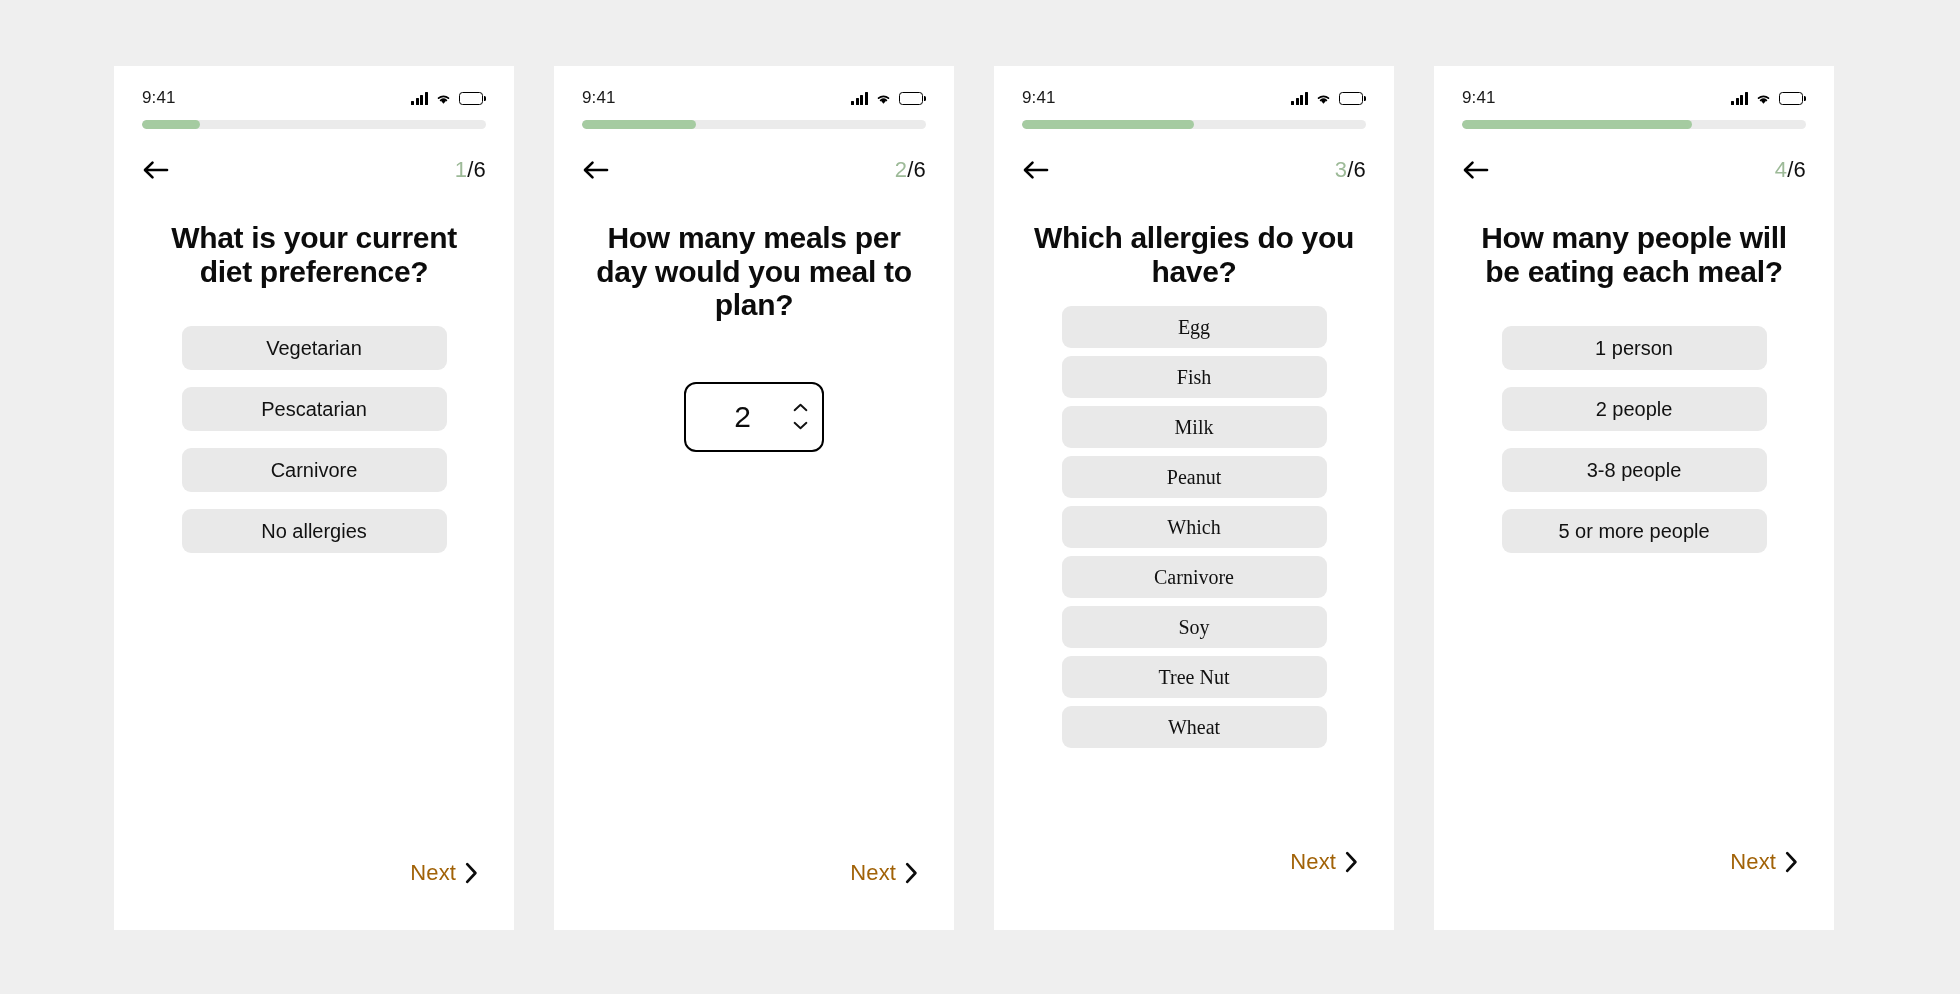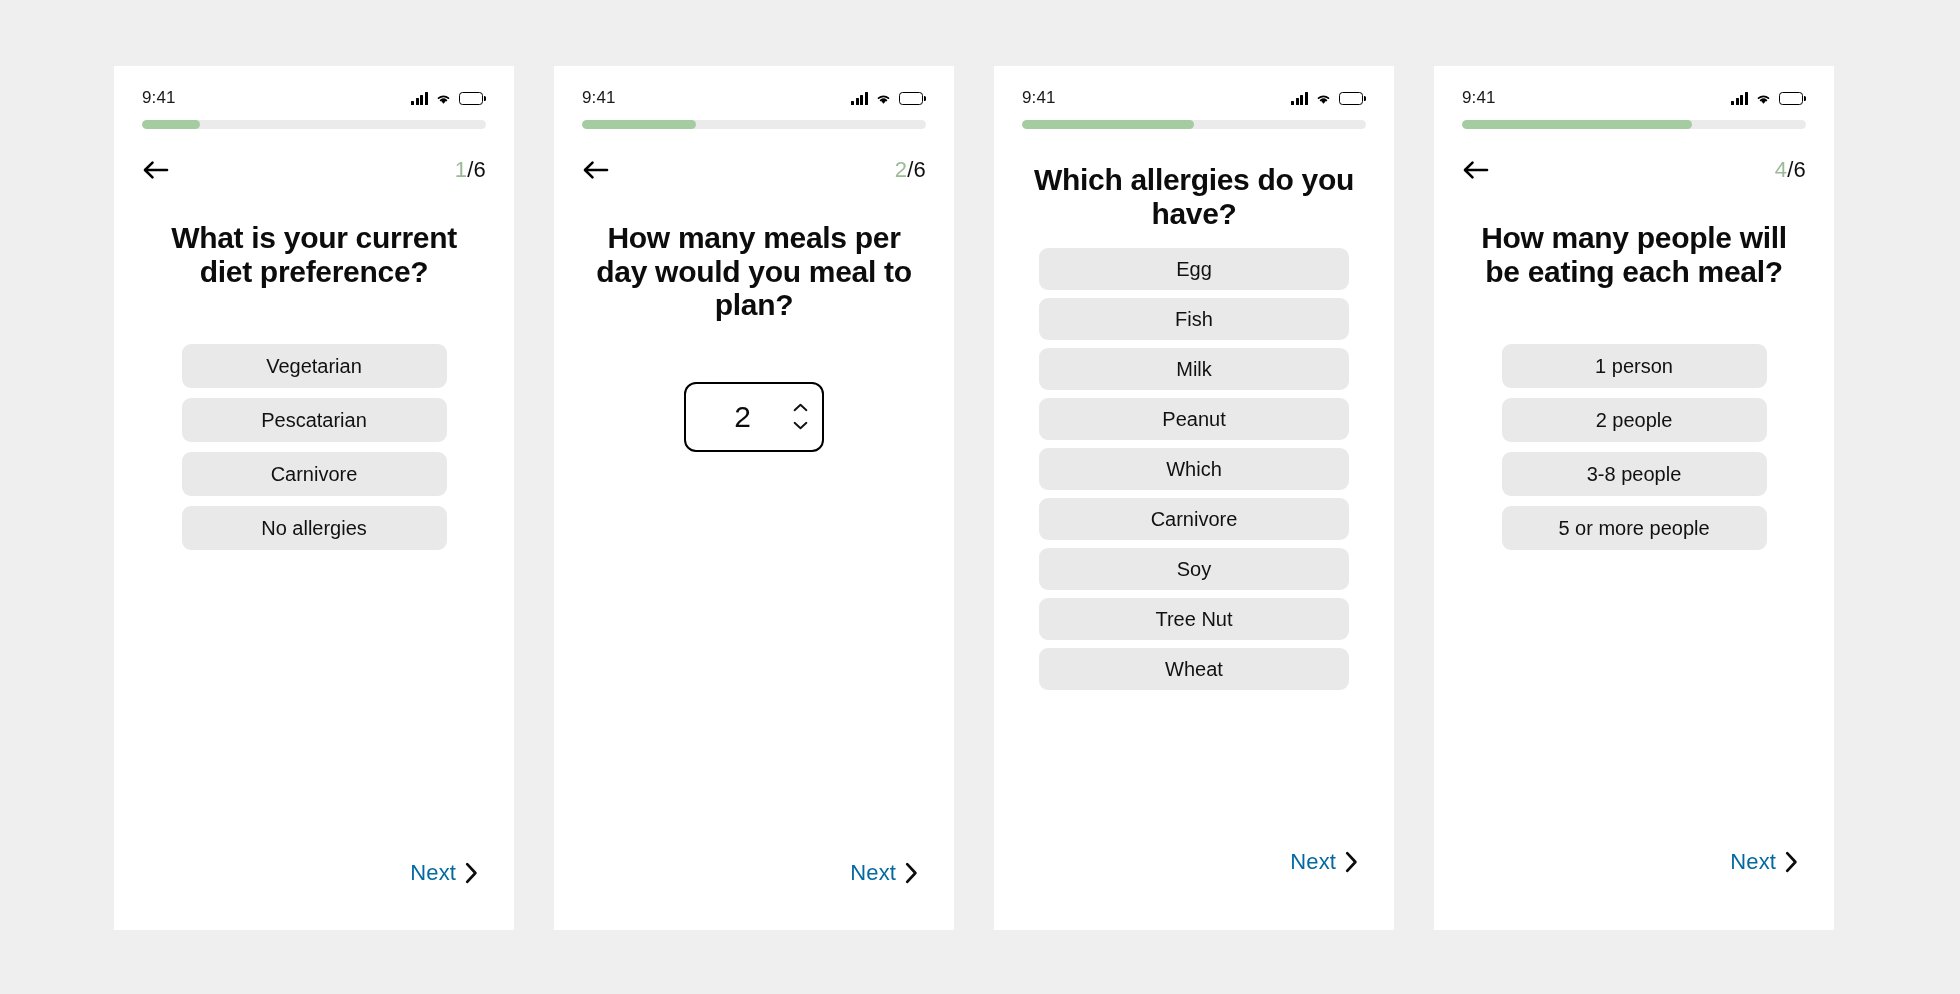--- a/index.html
+++ b/index.html
@@ -112,35 +112,35 @@
     letter-spacing: -0.3px;
   }
 
   
   .options {
     margin: 0 auto;
     display: flex;
     flex-direction: column;
     align-items: center;
   }
-  .options.spaced { margin-top: 56px; gap: 10px; }
+  .options.spaced { margin-top: 38px; gap: 17px; }
   .options.tight  { margin-top: 18px; gap: 8px; }
 
   .option-btn {
     background: #e9e9e9;
     border: none;
     border-radius: 9px;
     font-family: inherit;
     font-size: 20px;
     color: #111;
     text-align: center;
     cursor: pointer;
   }
   .options.spaced .option-btn { width: 265px; height: 44px; }
-  .options.tight  .option-btn { width: 310px; height: 42px; }
+  .options.tight  .option-btn { width: 265px; height: 42px; font-family: Liberation Serif, serif; }
 
   
   .stepper-area {
     margin-top: 60px;
     display: flex;
     justify-content: center;
   }
   .stepper {
     width: 140px;
     height: 70px;
@@ -169,21 +169,21 @@
   .next-row {
     position: absolute;
     right: 36px;
     display: flex;
     align-items: center;
     gap: 9px;
     cursor: pointer;
   }
   .next-label {
     font-size: 22px;
-    color: #0369a1;
+    color: #a16207;
     letter-spacing: 0.1px;
   }
   .chev-right { width: 13px; height: 22px; display: block; }
 
   .spacer { flex: 1; }
 </style>
 </head>
 <body>
 
 <div id="screens">
@@ -321,20 +321,29 @@
           </span>
           <span class="battery-icon">
             <span class="battery-body"><span class="battery-fill"></span></span>
             <span class="battery-cap"></span>
           </span>
         </div>
       </div>
       <div class="progress-wrap">
         <div class="progress-fill" style="width: 50%;"></div>
       </div>
+      <div class="nav-row">
+        <button style="background: none; border: none; padding: 0px; cursor: pointer; line-height: 0;">
+          <svg class="back-arrow" viewBox="0 0 27 24">
+            <path d="M25 12 H3.2" stroke="#000" stroke-width="2.6" stroke-linecap="round"></path>
+            <path d="M10.5 4.6 L3 12 l7.5 7.4" stroke="#000" stroke-width="2.6" fill="none" stroke-linecap="round" stroke-linejoin="round"></path>
+          </svg>
+        </button>
+        <div class="step-counter"><span class="cur">3</span><span>/6</span></div>
+      </div>
       <h1 class="question-title">Which allergies do you have?</h1>
       <div class="options tight">
         <button class="option-btn">Egg</button>
         <button class="option-btn">Fish</button>
         <button class="option-btn">Milk</button>
         <button class="option-btn">Peanut</button>
         <button class="option-btn">Which</button>
         <button class="option-btn">Carnivore</button>
         <button class="option-btn">Soy</button>
         <button class="option-btn">Tree Nut</button>

